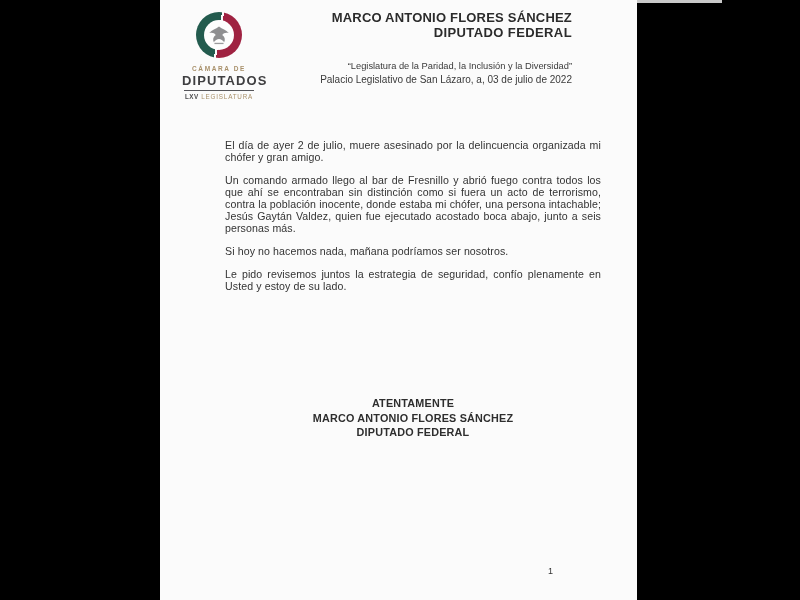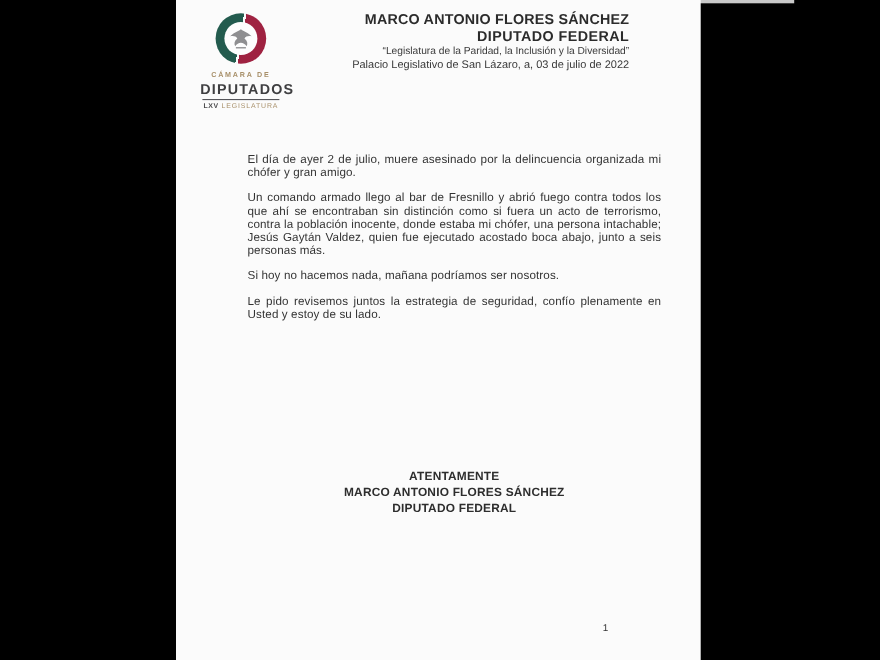--- a/index.html
+++ b/index.html
@@ -30,32 +30,32 @@
   .logo-line1 { margin-top:7px; font-size:6.5px; letter-spacing:1.6px; font-weight:bold; color:#a8906a; }
   .logo-line2 { margin-top:1px; font-size:13px; letter-spacing:1.1px; font-weight:bold; color:#3f3f41; }
   .logo-rule { margin:2px auto 2px; width:70px; border-top:1.2px solid #55555a; }
   .logo-line3 { font-size:6.3px; letter-spacing:.8px; color:#a8906a; }
   .logo-line3 b { color:#4a4a4c; letter-spacing:.5px; }
 
   .head-text { position:absolute; top:10px; right:65px; width:330px; text-align:right; }
   .head-name  { font-size:13px; font-weight:bold; letter-spacing:.2px; line-height:15px; color:#2b2b2b; }
   .head-role  { font-size:13px; font-weight:bold; letter-spacing:.4px; line-height:15px; color:#2b2b2b; }
   .head-motto1{ margin-top:4px; font-size:9.3px; font-style:italic; font-weight:bold; line-height:13px; color:#3a3a3a; }
-  .head-motto2{ font-size:9.3px; line-height:13px; color:#3a3a3a; }
+  .head-motto2{ font-size:9.3px; line-height:13px; color:#3a3a3a;margin-top:20px; }
   .head-date  { font-size:10px; line-height:13px; color:#3a3a3a; }
 
   
   .letter-body { position:absolute; left:65px; top:139px; width:376px; }
   .para {
     font-size:10.6px; line-height:12px; text-align:justify;
     margin:0 0 11px; color:#333; letter-spacing:.1px;
   }
 
   .signature {
-    position:absolute; left:65px; top:426px; width:376px; text-align:center;
+    position:absolute; left:65px; top:396px; width:376px; text-align:center;
     font-weight:bold; font-size:10.8px; line-height:14.5px; color:#2e2e2e; letter-spacing:.2px;
   }
 
   
   .footer {
     position:absolute; left:88px; top:546px; width:356px; text-align:center;
     font-size:8.7px; line-height:11.5px; color:#3c3c3c;
   }
   .page-num {
     position:absolute; left:388px; top:566px; font-size:9px; color:#333;

